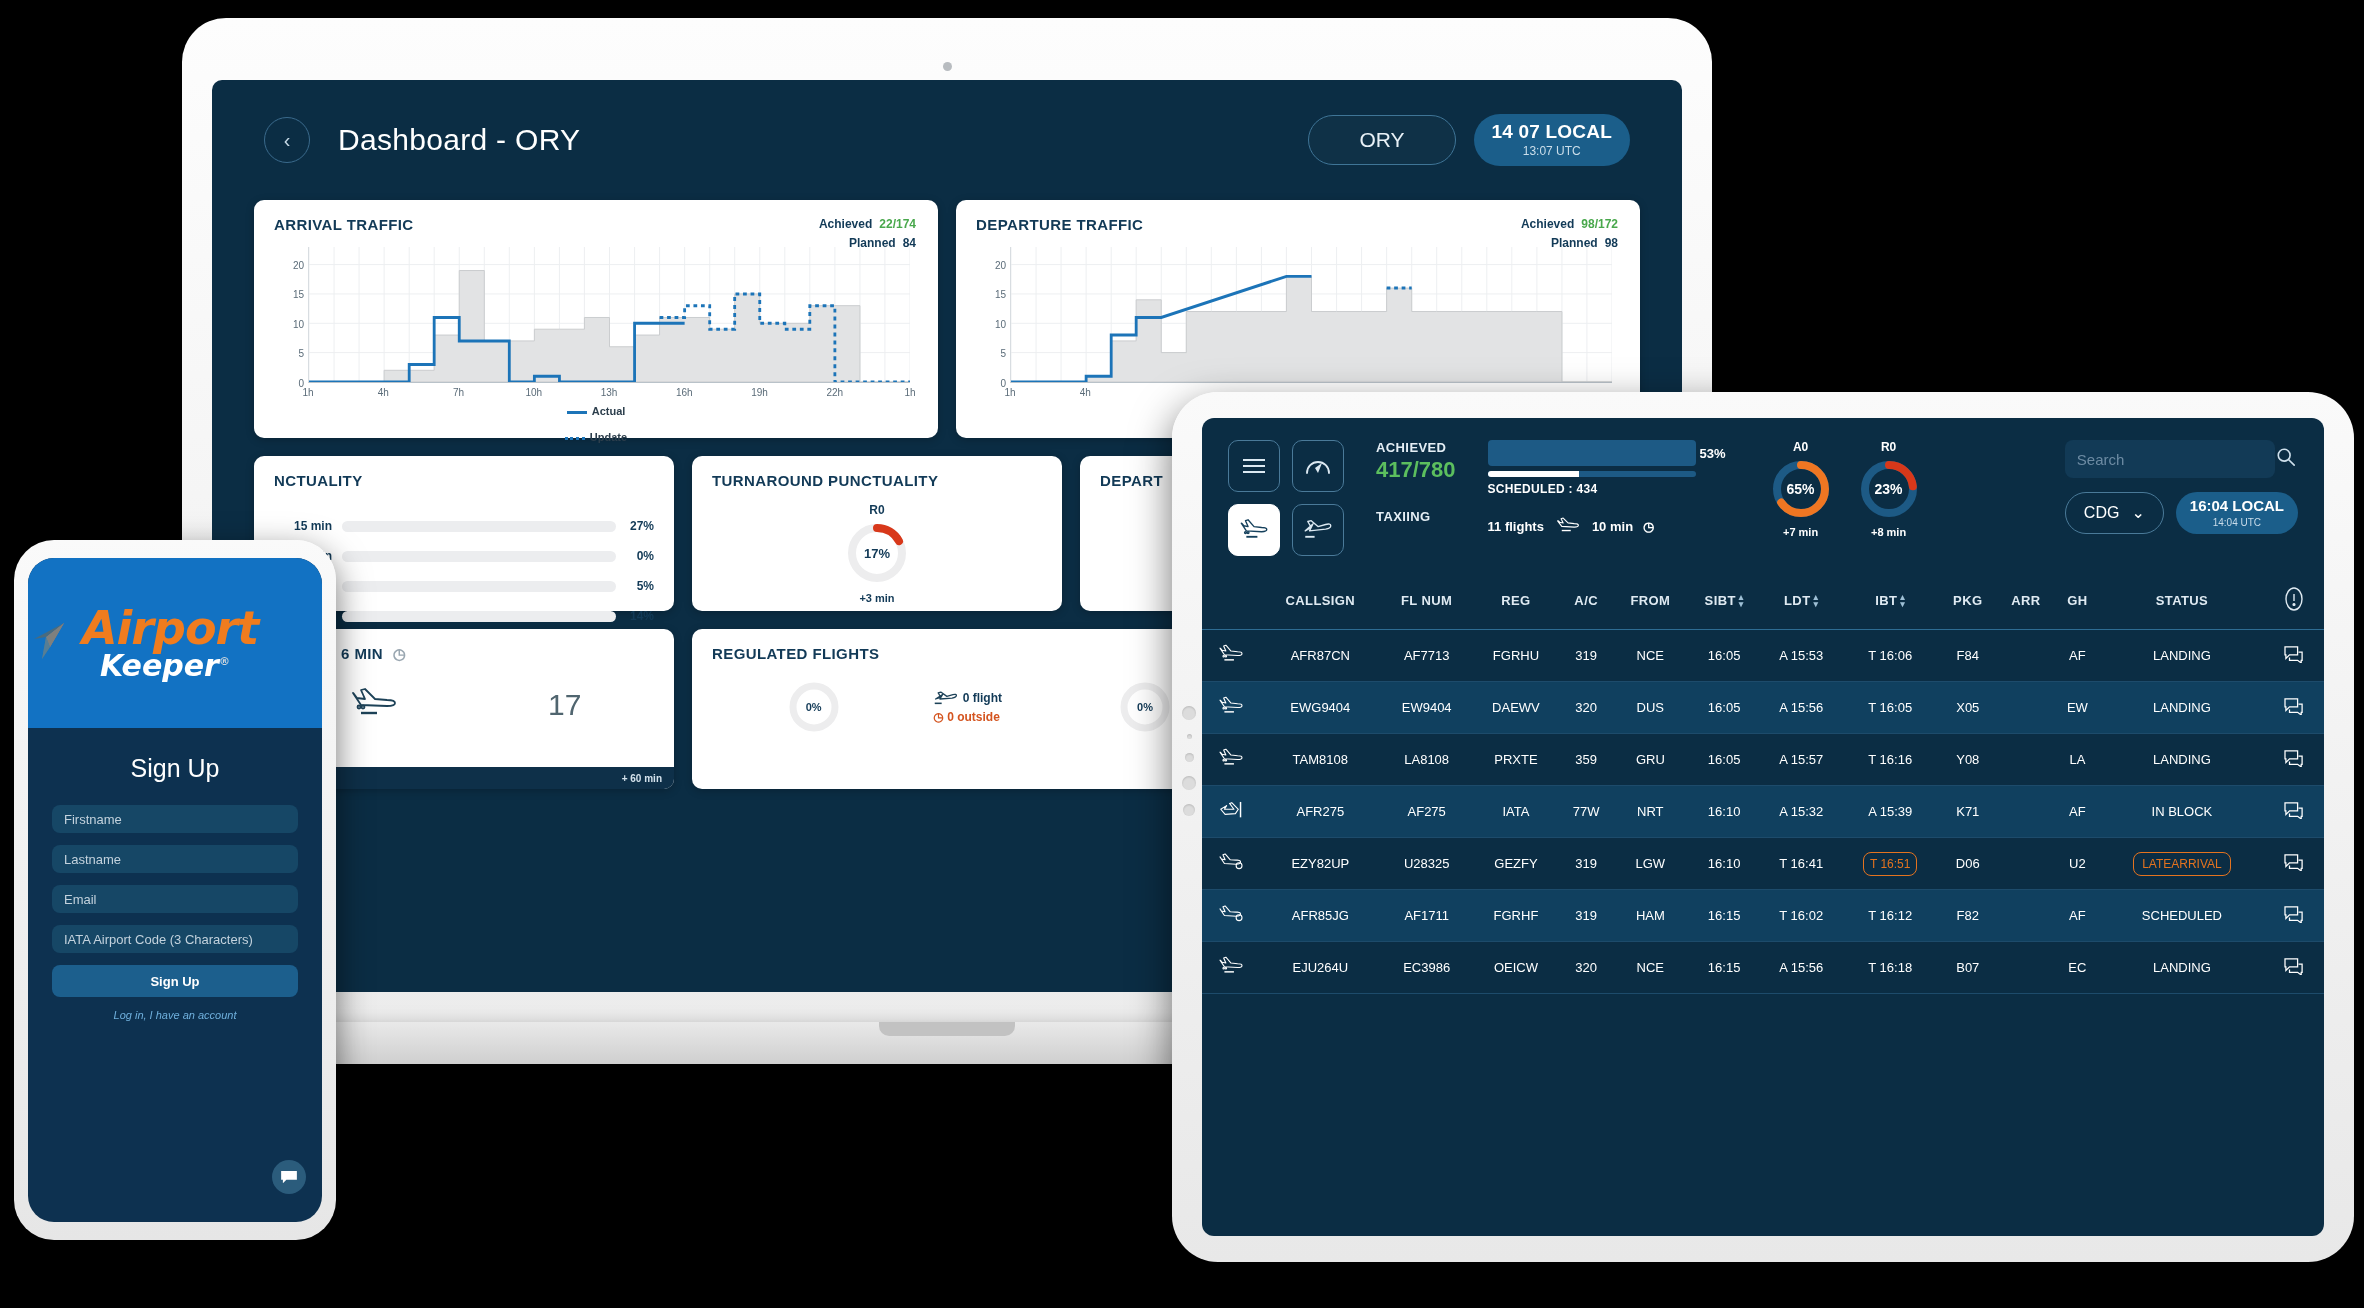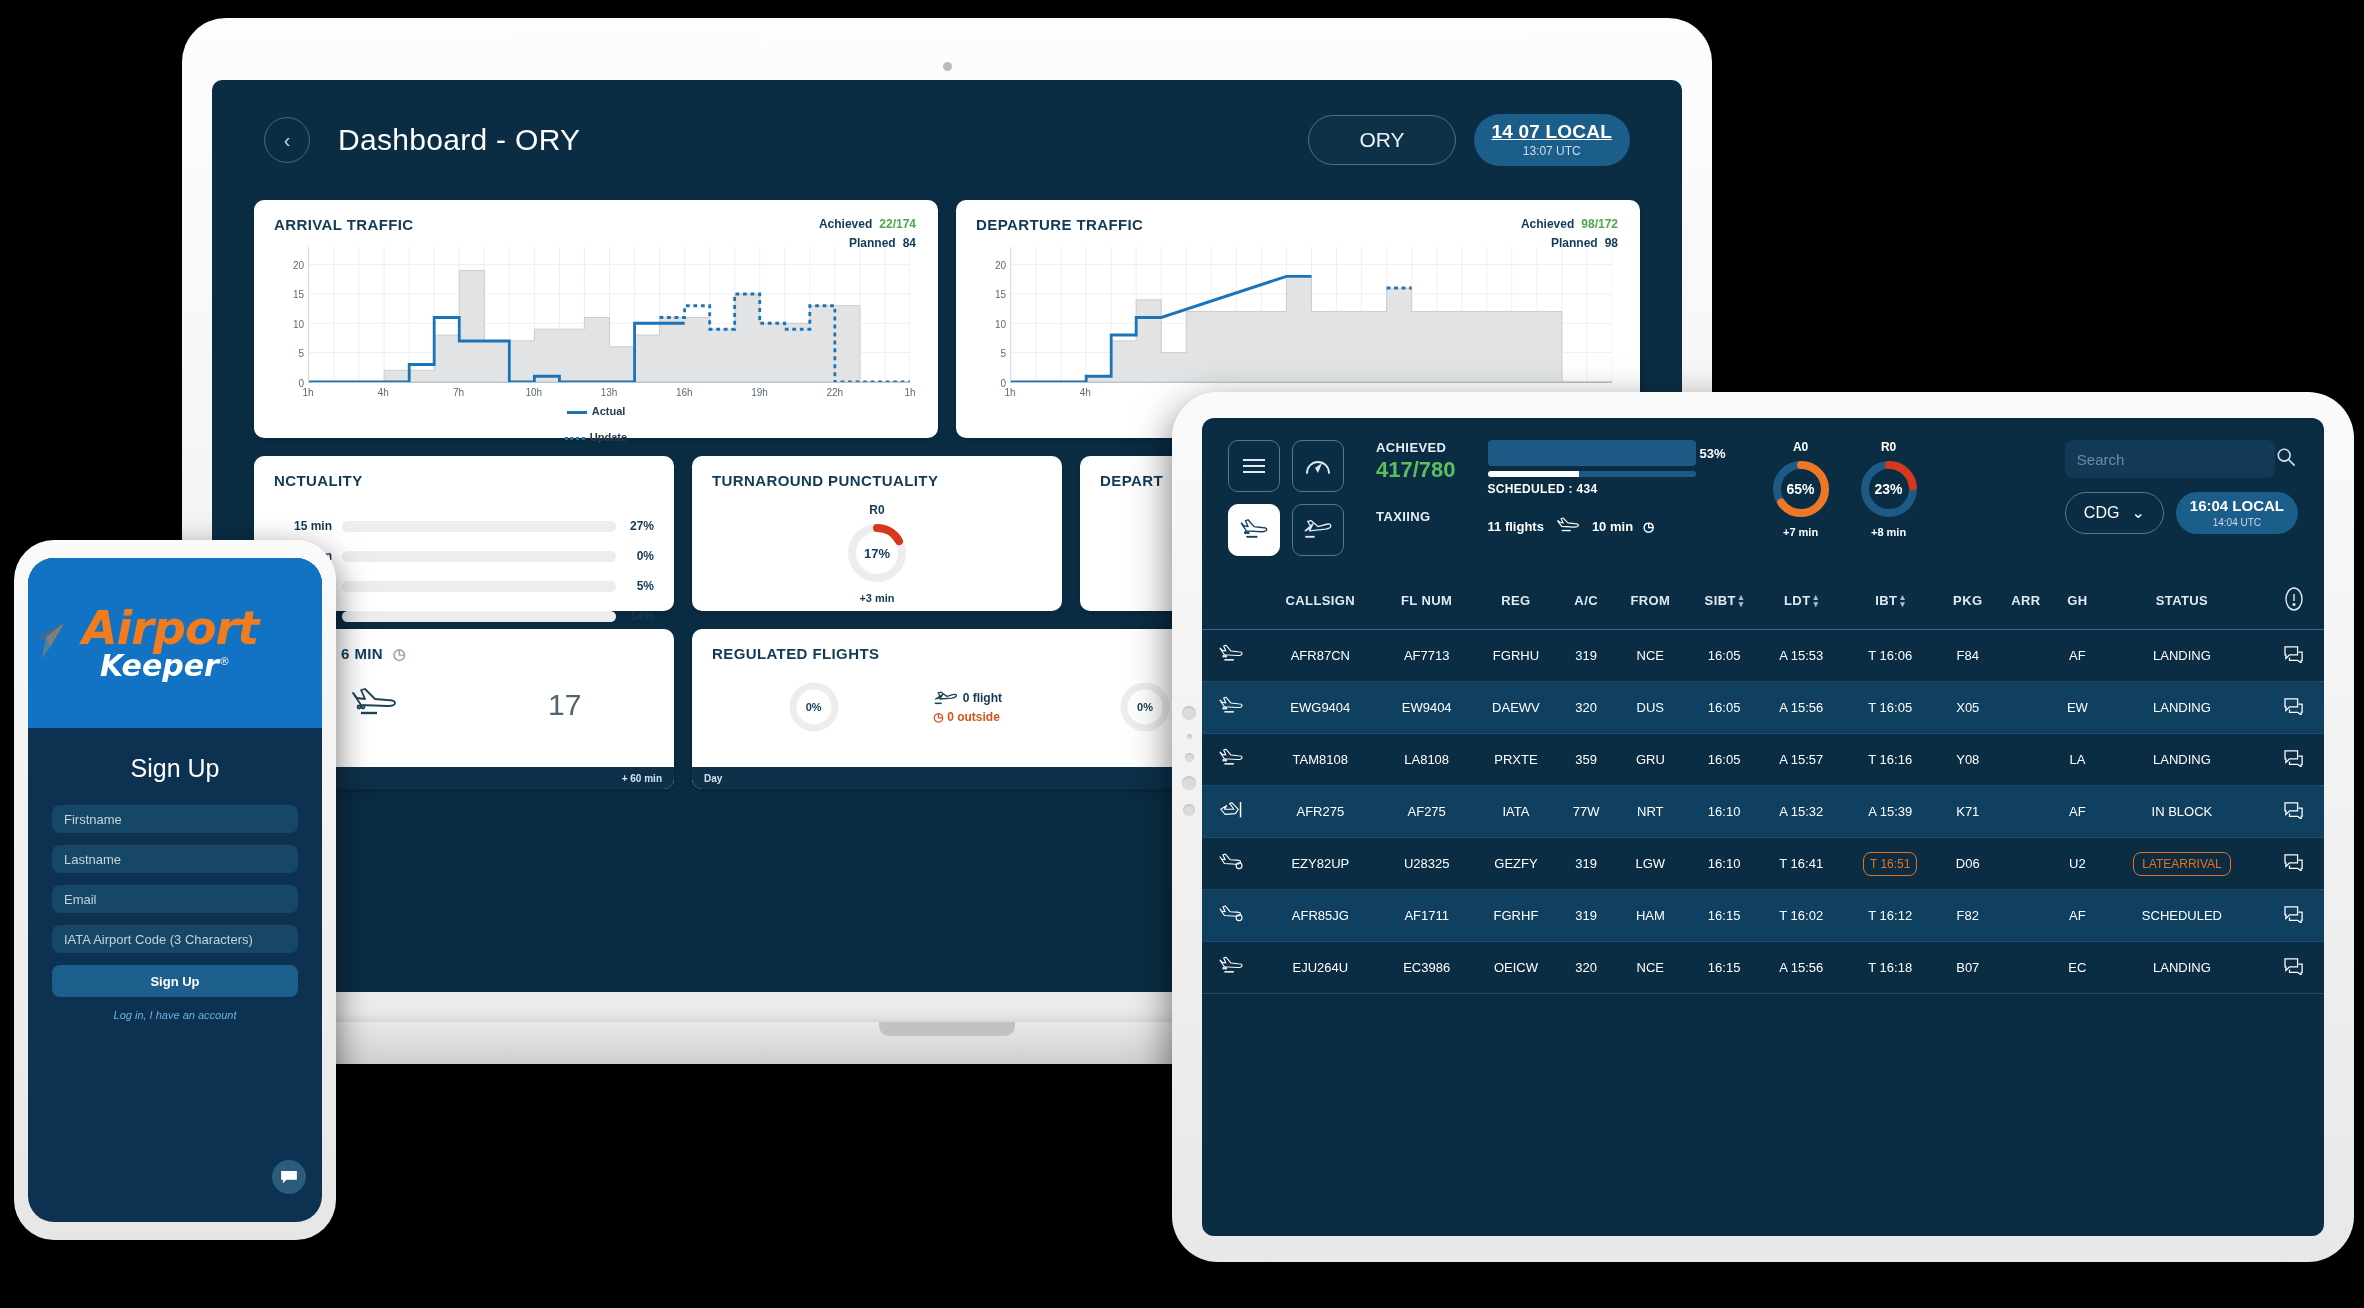--- a/index.html
+++ b/index.html
@@ -40,21 +40,21 @@
   }
   .lap-title { color:#fff; font-size:30px; margin-left:28px; letter-spacing:.3px; flex:1 1 auto; }
   .pill-outline {
     border:1.4px solid #3f7597; border-radius:30px; color:#e8f1f7; font-size:21px;
     padding:12px 50px; margin-right:18px; background:rgba(255,255,255,.02);
   }
   .pill-time {
     background:#1b5e8a; border-radius:26px; color:#fff; padding:8px 18px; text-align:center;
     line-height:1.05;
   }
-  .pill-time .t1 { font-size:19px; font-weight:bold; letter-spacing:.2px;text-decoration:underline; }
+  .pill-time .t1 { font-size:19px; font-weight:bold; letter-spacing:.2px; }
   .pill-time .t2 { font-size:12px; color:#cbdeea; margin-top:3px; }
 
   
   .lap-content { padding:0 42px; }
   .row { display:flex; gap:18px; }
   .card {
     background:#fff; border-radius:10px; box-shadow:0 2px 9px rgba(0,0,0,.22);
     padding:16px 20px; position:relative;
   }
   .card-title { color:#123a57; font-size:15px; font-weight:bold; letter-spacing:.4px; }
@@ -476,23 +476,20 @@
                   <div>
                     <svg width="26" height="16" viewBox="0 0 30 18" fill="none" stroke="#1d4258" stroke-width="1.5">
                       <path d="M3 9 L11 4 L8 9 L22 8 Q27 7 27 5 Q27 3 23 4 L16 6 L9 1 L6 2 L9 7 Z" stroke-linejoin="round"></path>
                       <line x1="2" y1="14" x2="10" y2="14" stroke-width="1.8"></line>
                     </svg>
                   </div>
                   <div class="orange">◷</div>
                 </div>
               </div>
             </div>
-            <div class="footbar">
-              <span class="seg">Day</span>
-            </div>
           </div>
         </div>
       </div>
 
     </div>
   </div>
   <div class="lap-base"></div>
   <div class="lap-notch"></div>
 </div>
 

